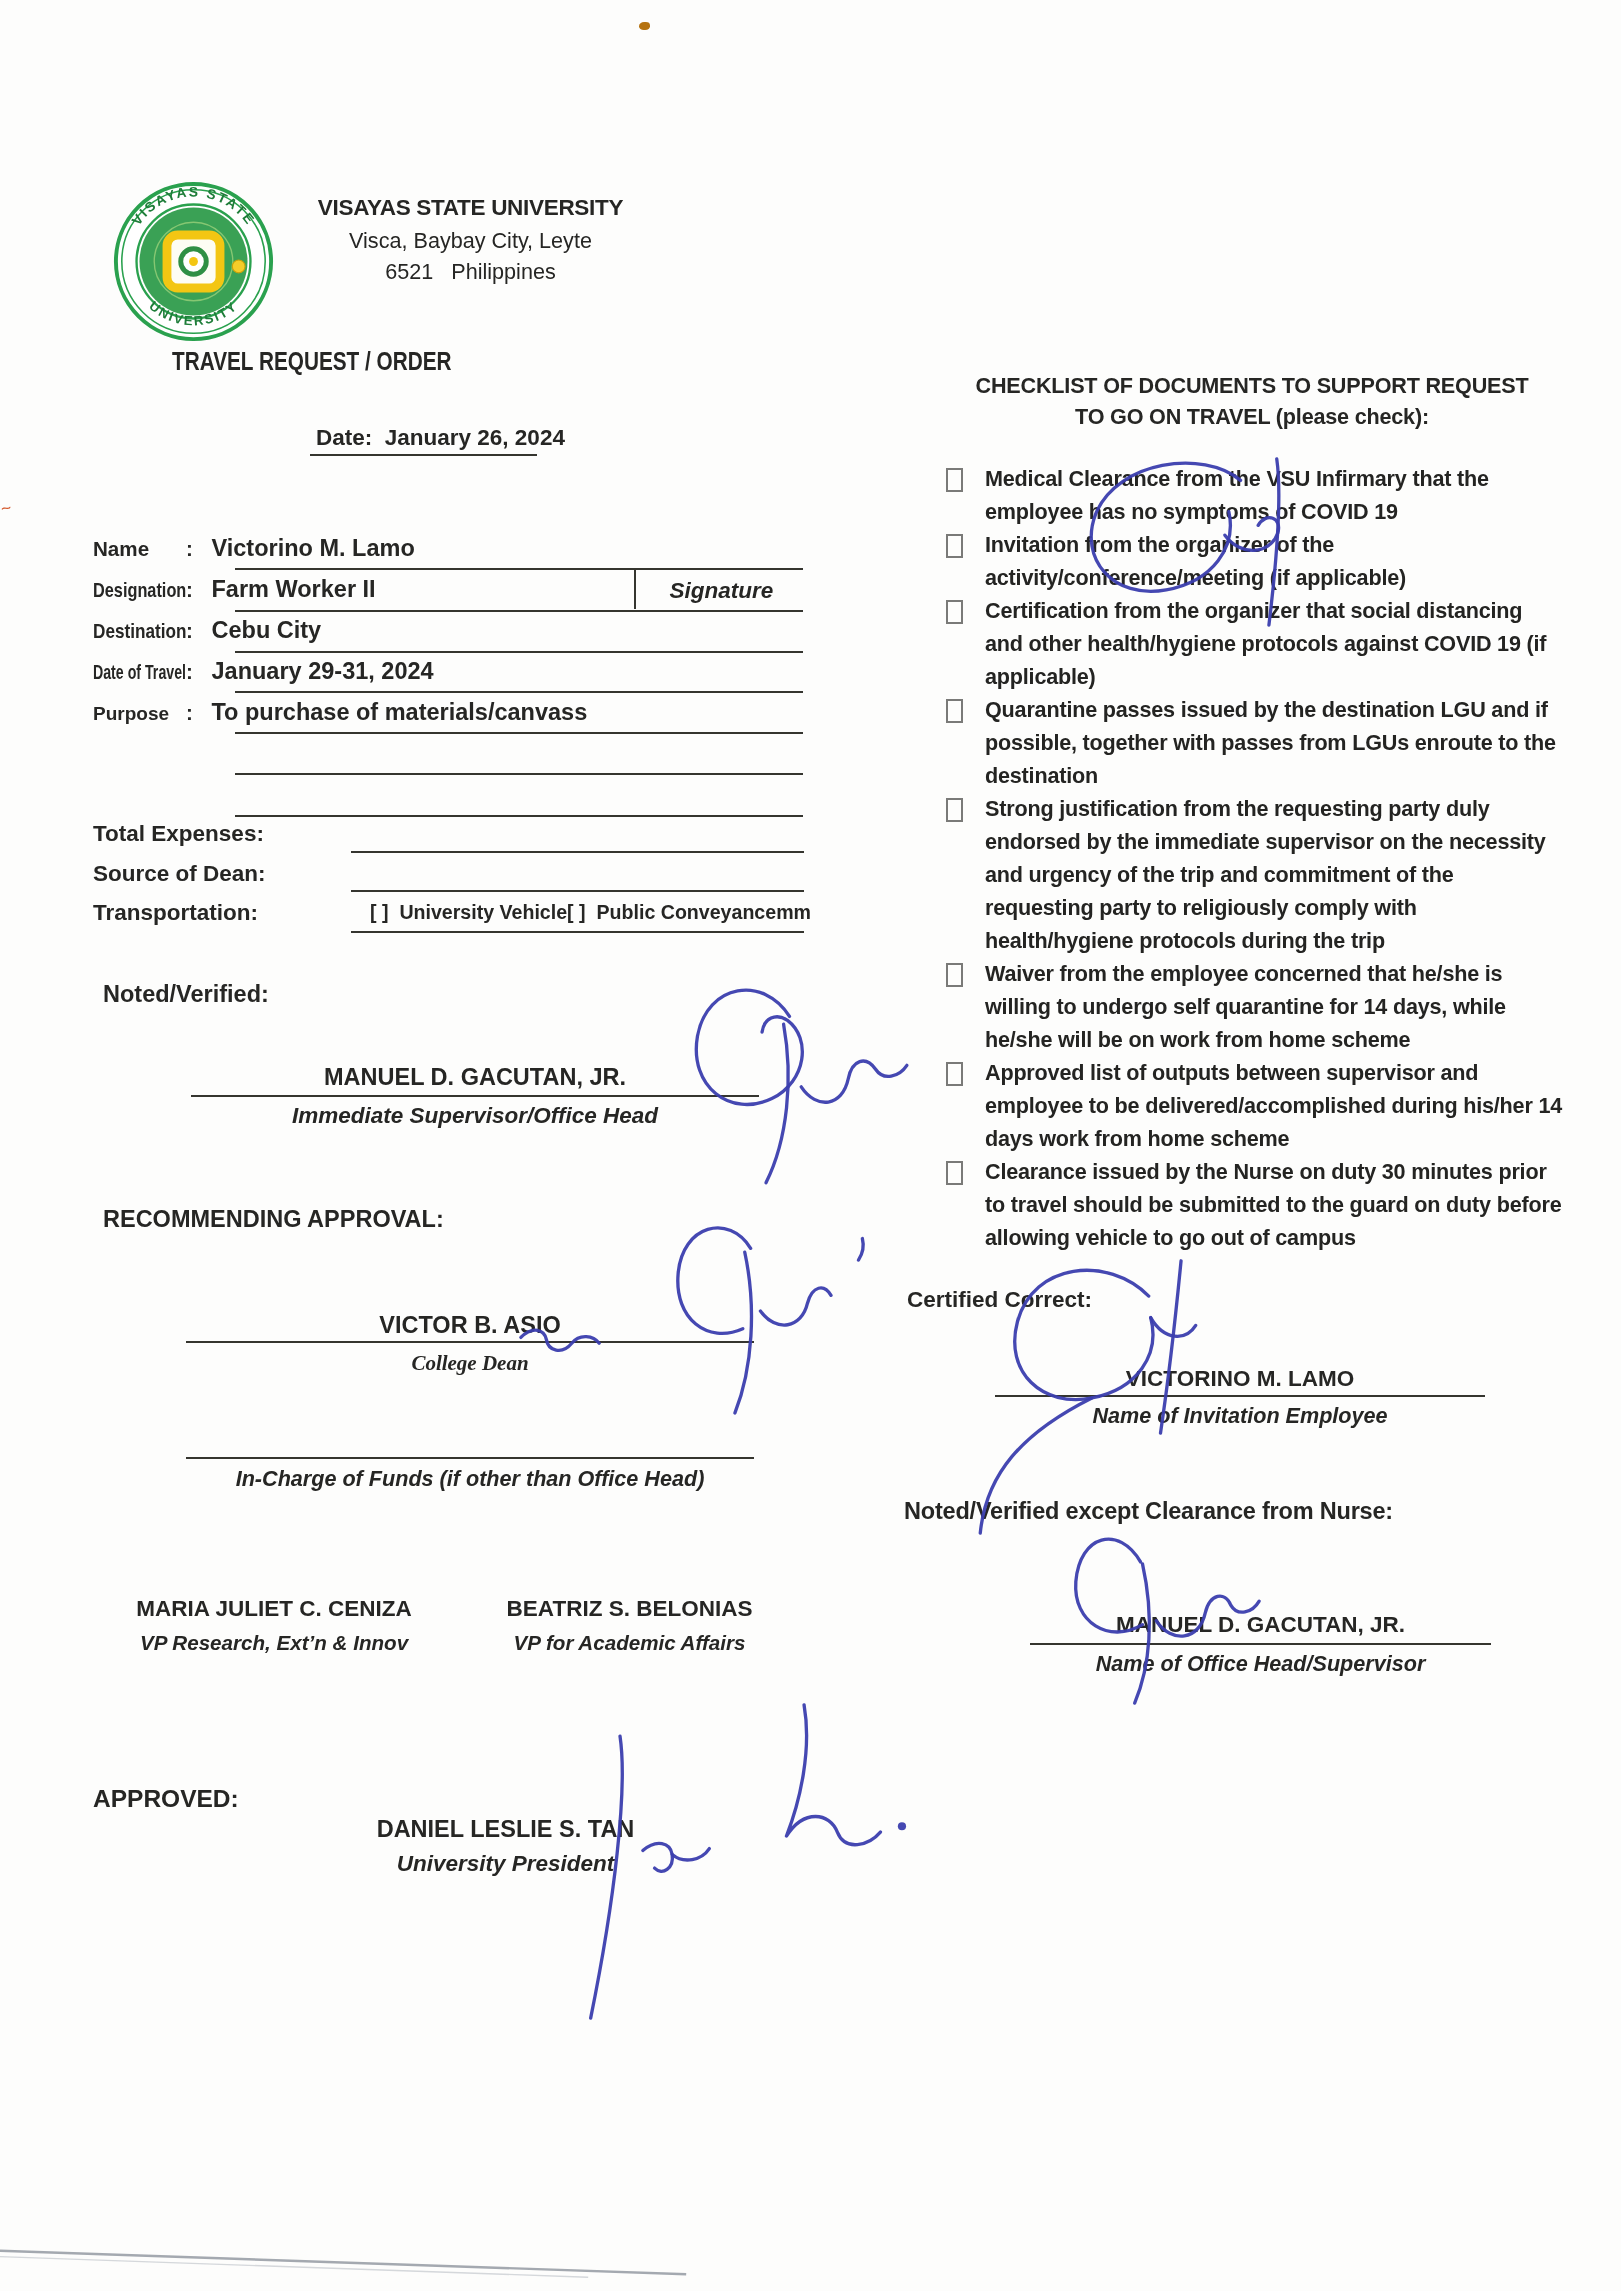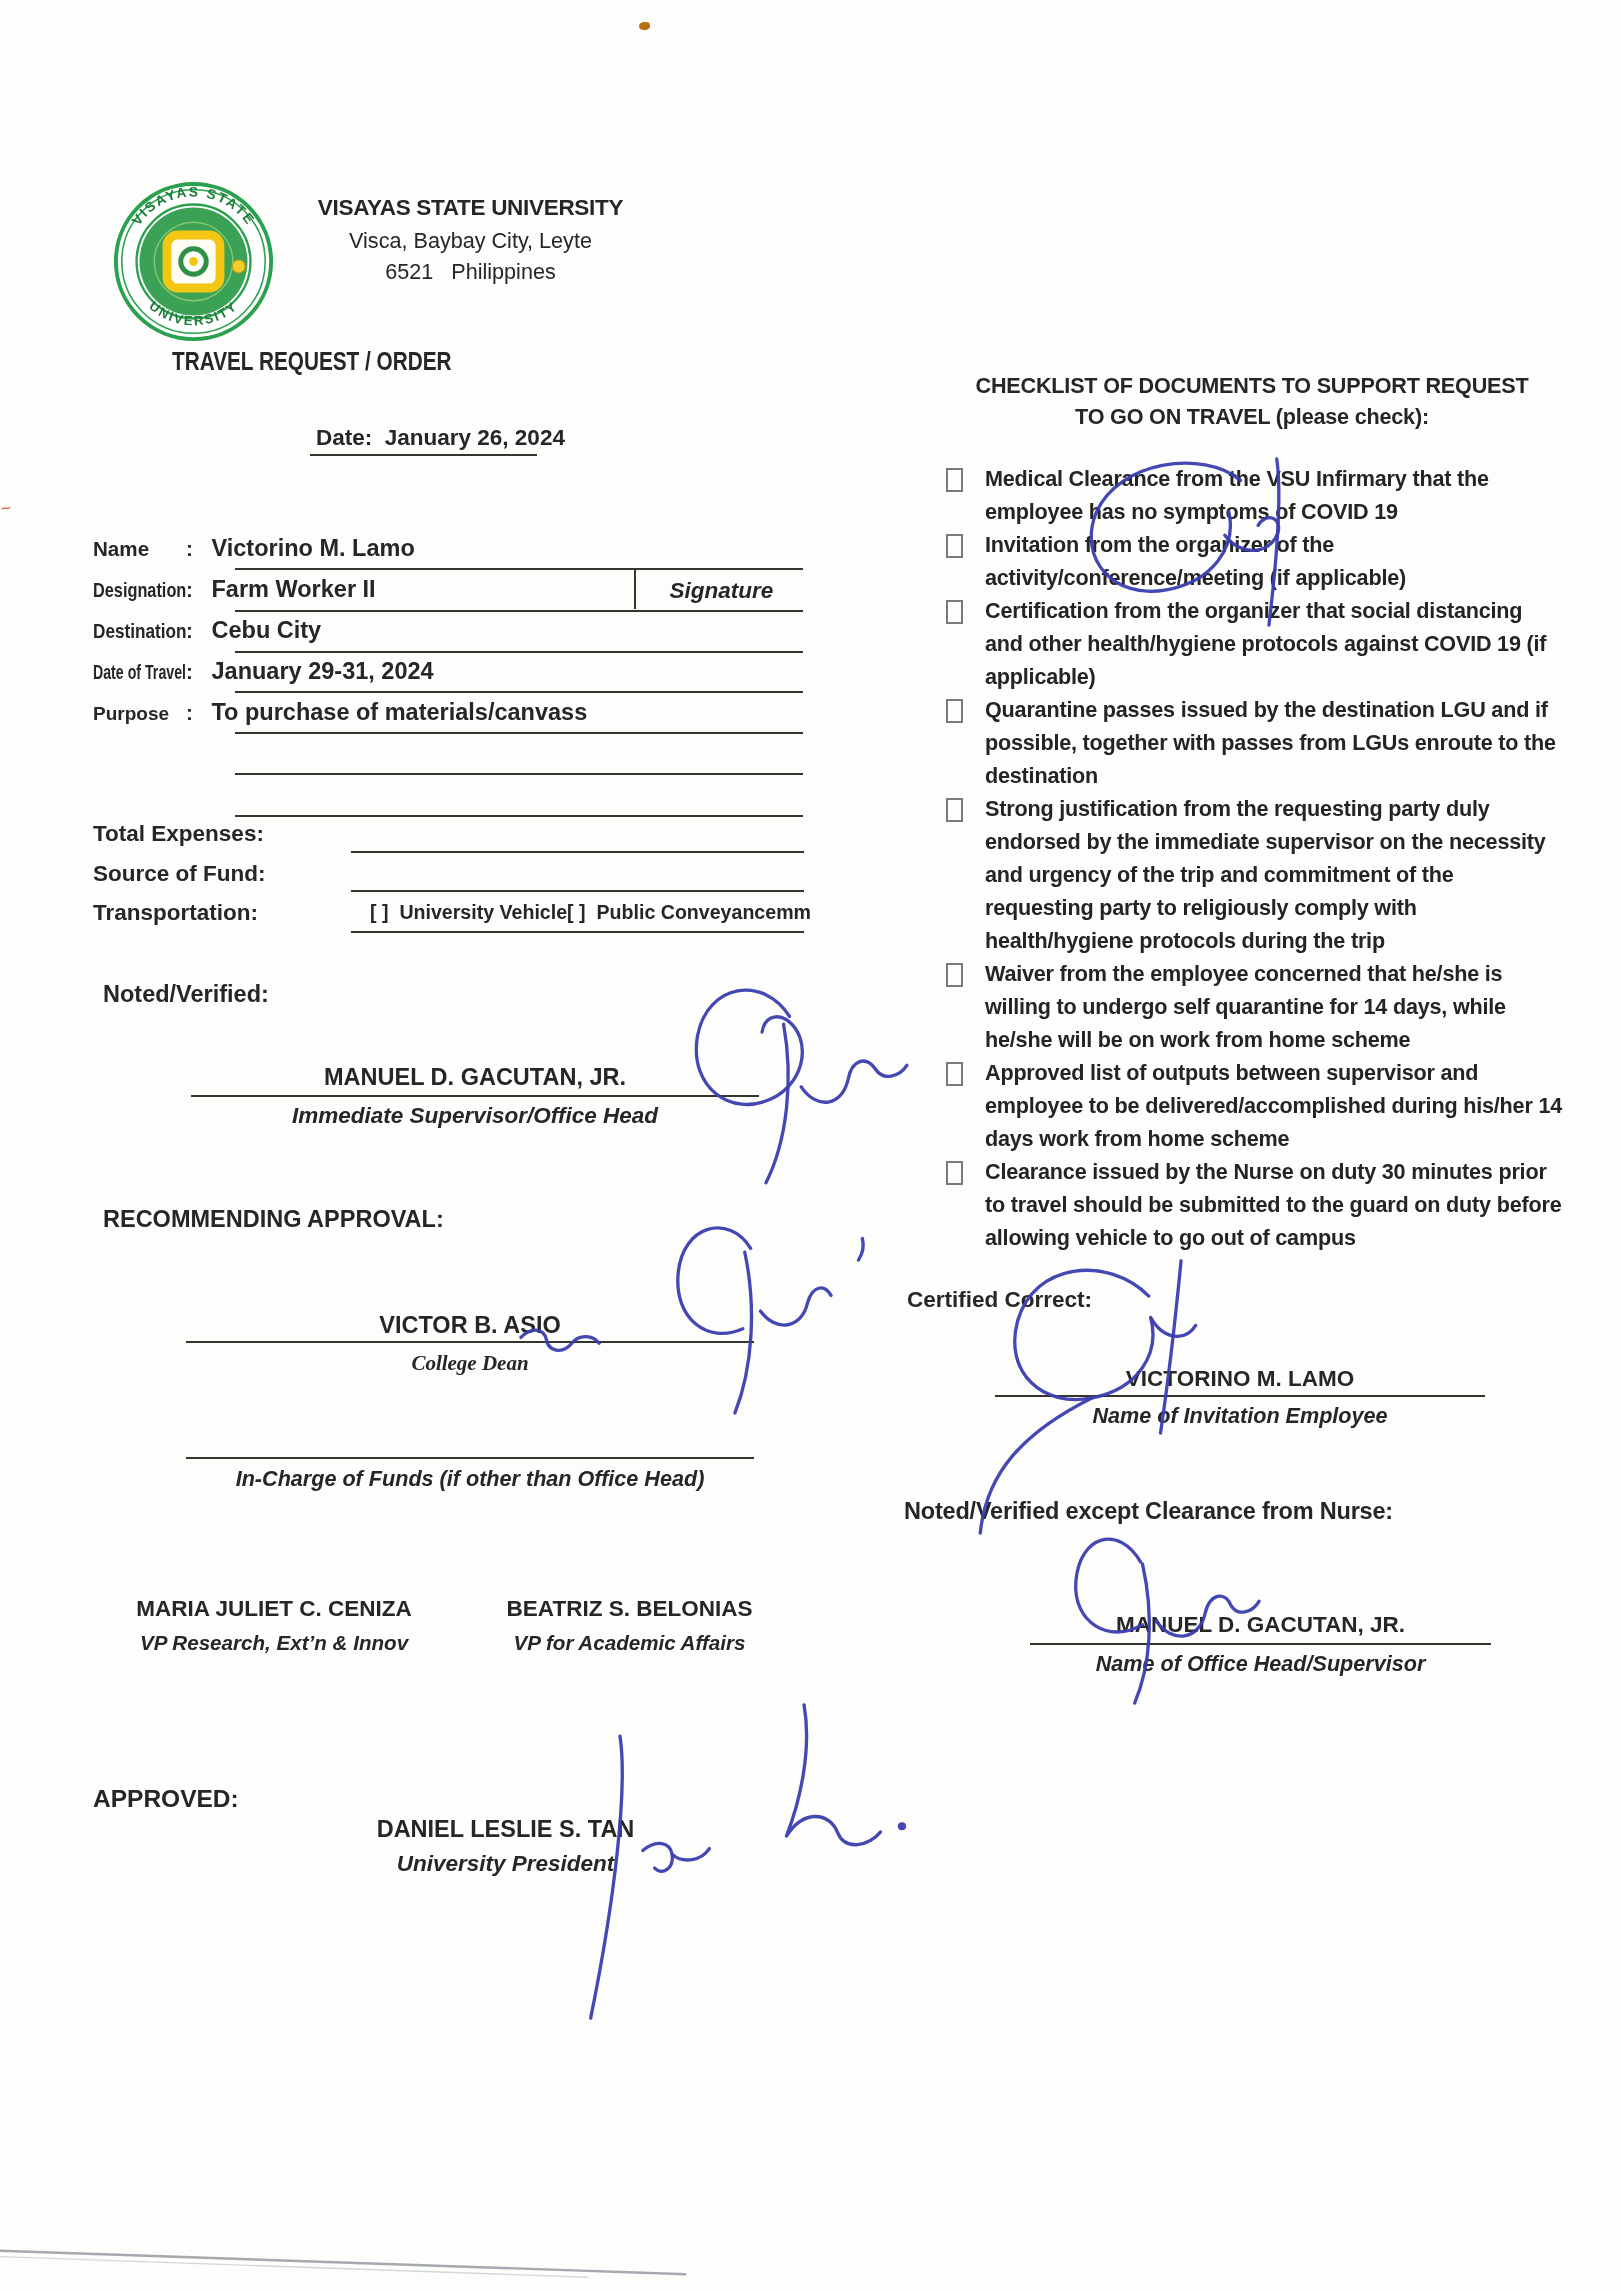--- a/index.html
+++ b/index.html
@@ -94,21 +94,21 @@
     <span class="flabel b fit" style="font-size:19px;">Purpose</span><span class="fcolon b" style="font-size:20.6px;">:</span><span class="b" style="font-size:23.5px;">To purchase of materials/canvass</span>
   </div>
   <div class="hline" style="left:235px;top:732px;width:568px;"></div>
 
   <div class="hline" style="left:235px;top:773px;width:568px;"></div>
   <div class="hline" style="left:235px;top:815px;width:568px;"></div>
 
   <div class="t b" style="left:93px;top:821px;font-size:22.5px;">Total Expenses:</div>
   <div class="hline" style="left:351px;top:851px;width:453px;"></div>
 
-  <div class="t b" style="left:93px;top:861px;font-size:22.5px;">Source of Fund:</div>
+  <div class="t b" style="left:93px;top:861px;font-size:22.5px;">Source of Dean:</div>
   <div class="hline" style="left:351px;top:890px;width:453px;"></div>
 
   <div class="t b" style="left:93px;top:900px;font-size:22.5px;">Transportation:</div>
   <div class="blk" style="left:370px;top:901px;width:435px;display:flex;justify-content:space-between;">
     <span class="b" style="font-size:19.6px;white-space:pre;">[ ]  University Vehicle</span>
     <span class="b" style="font-size:19.6px;white-space:pre;">[ ]  Public Conveyancemm</span>
   </div>
   <div class="hline" style="left:351px;top:931px;width:453px;"></div>
 
   <div class="t b" style="left:103px;top:981px;font-size:23.5px;">Noted/Verified:</div>

